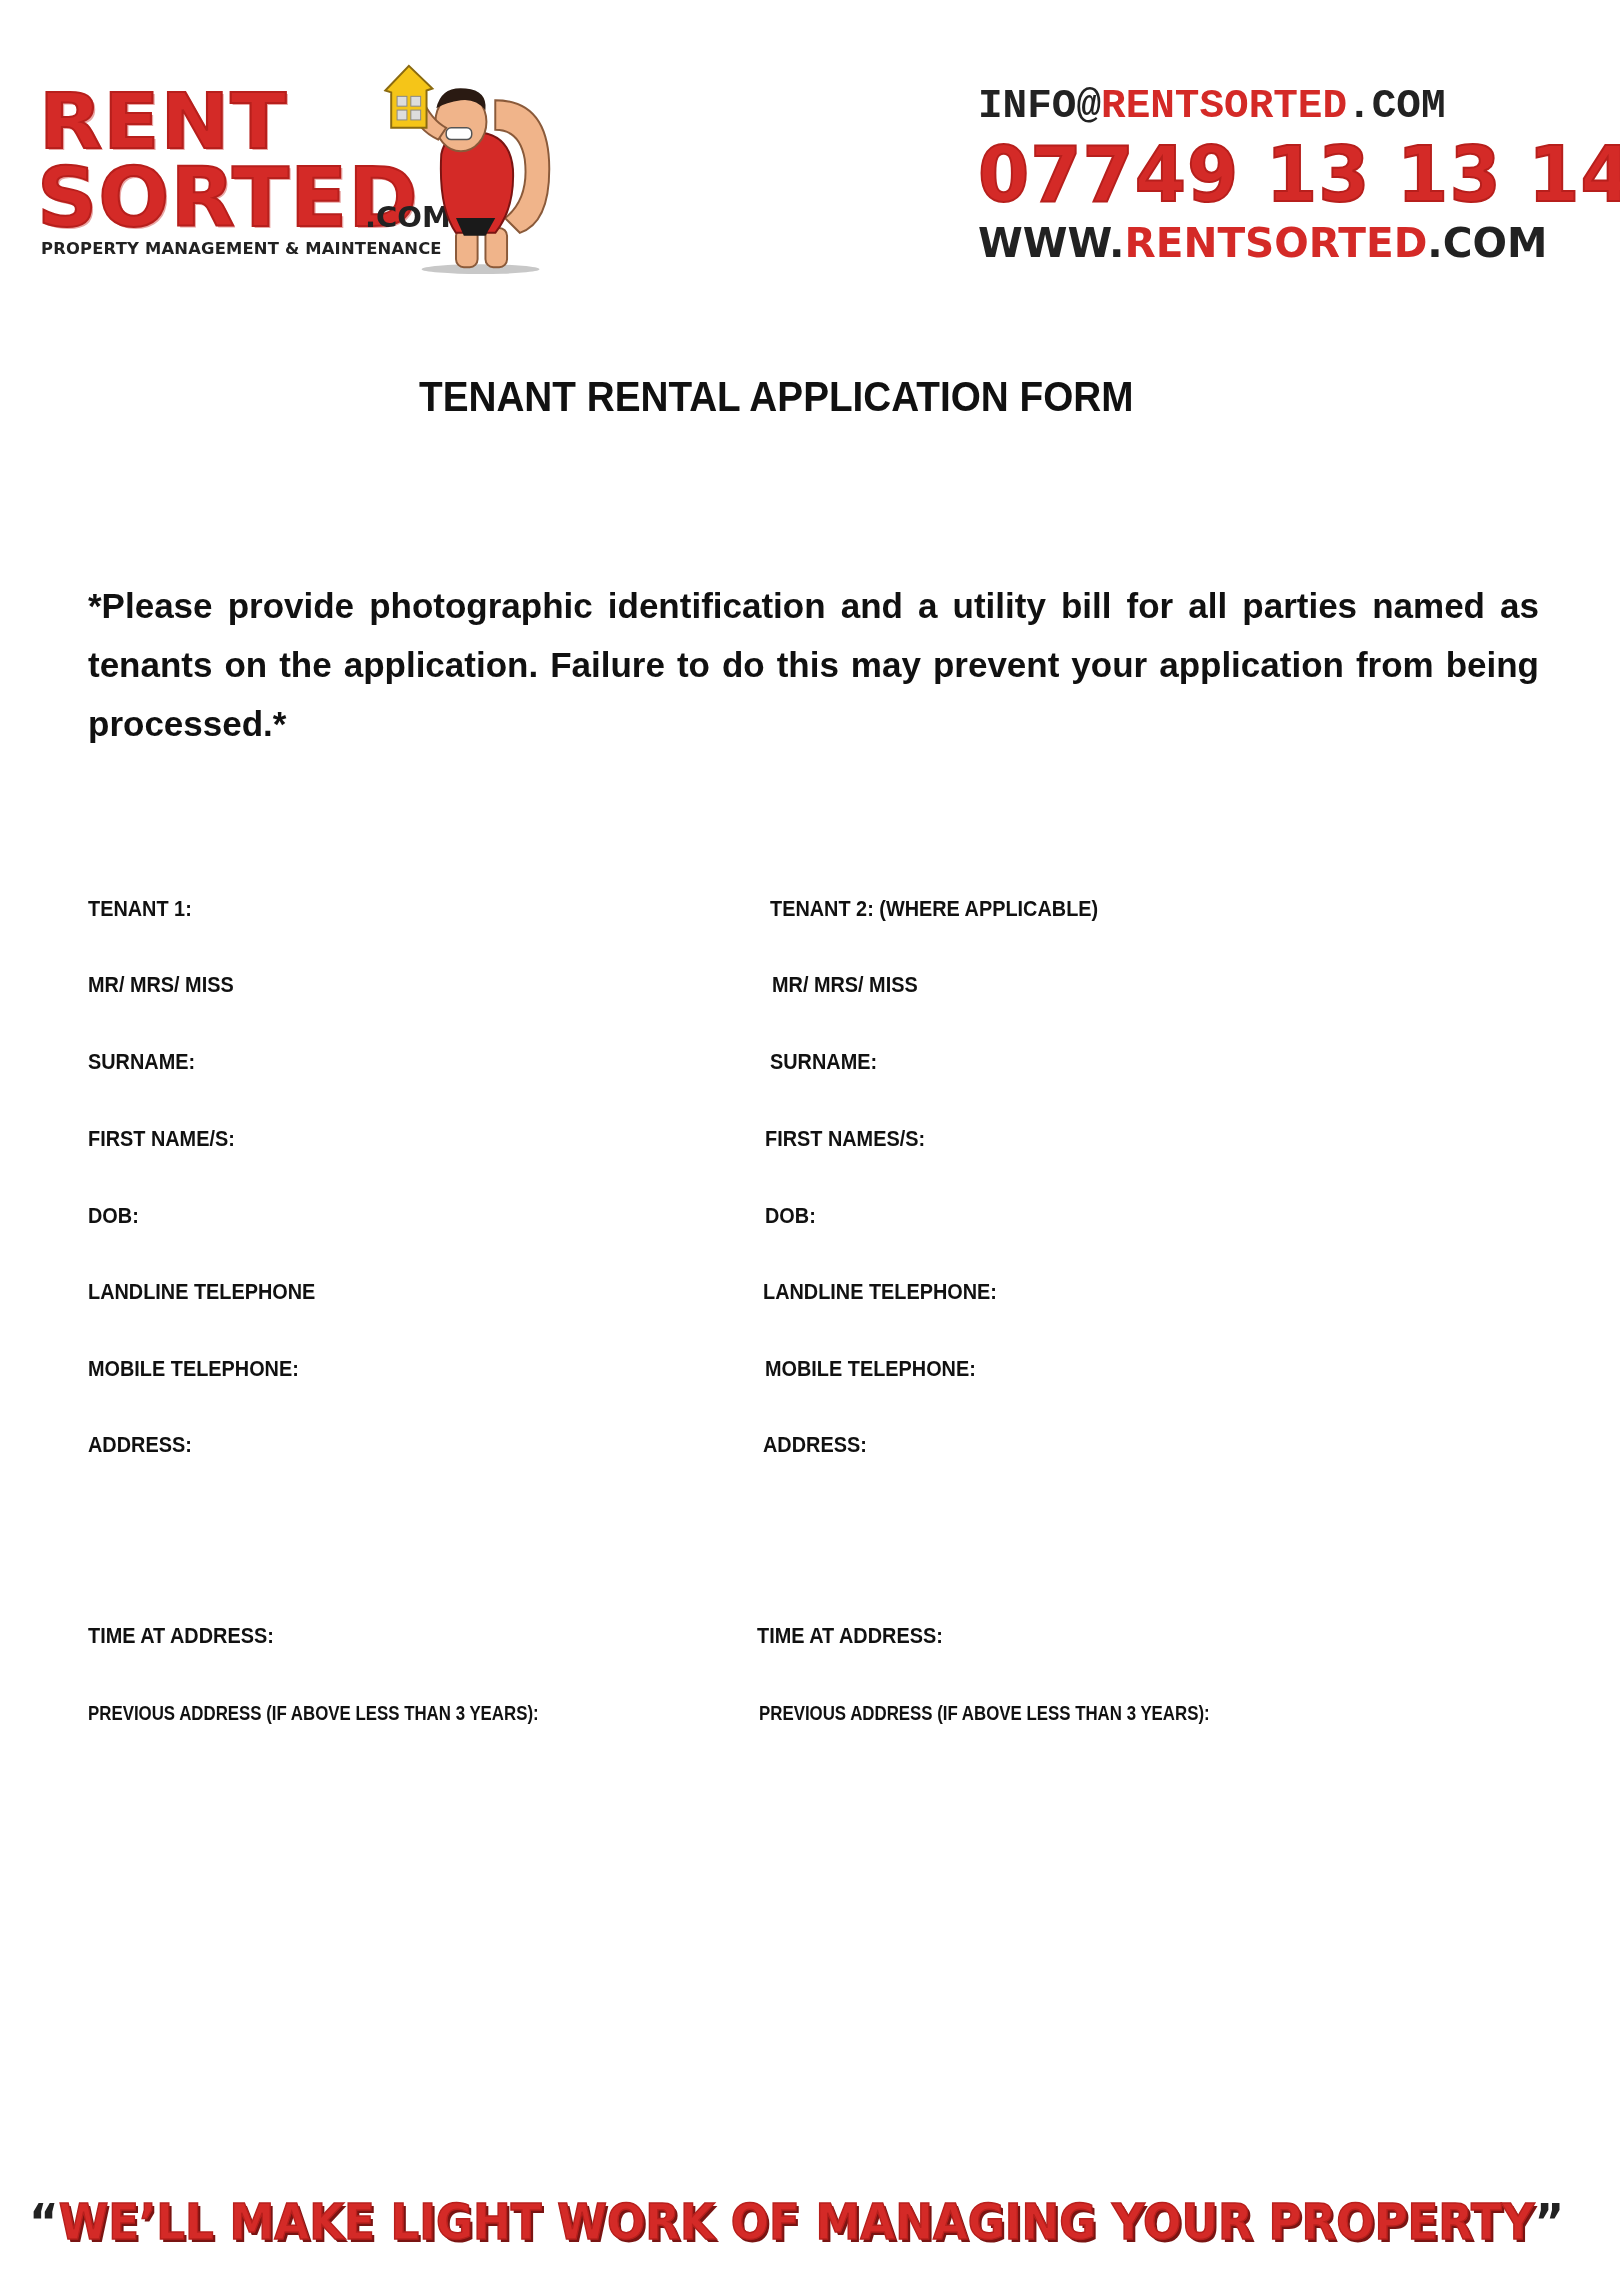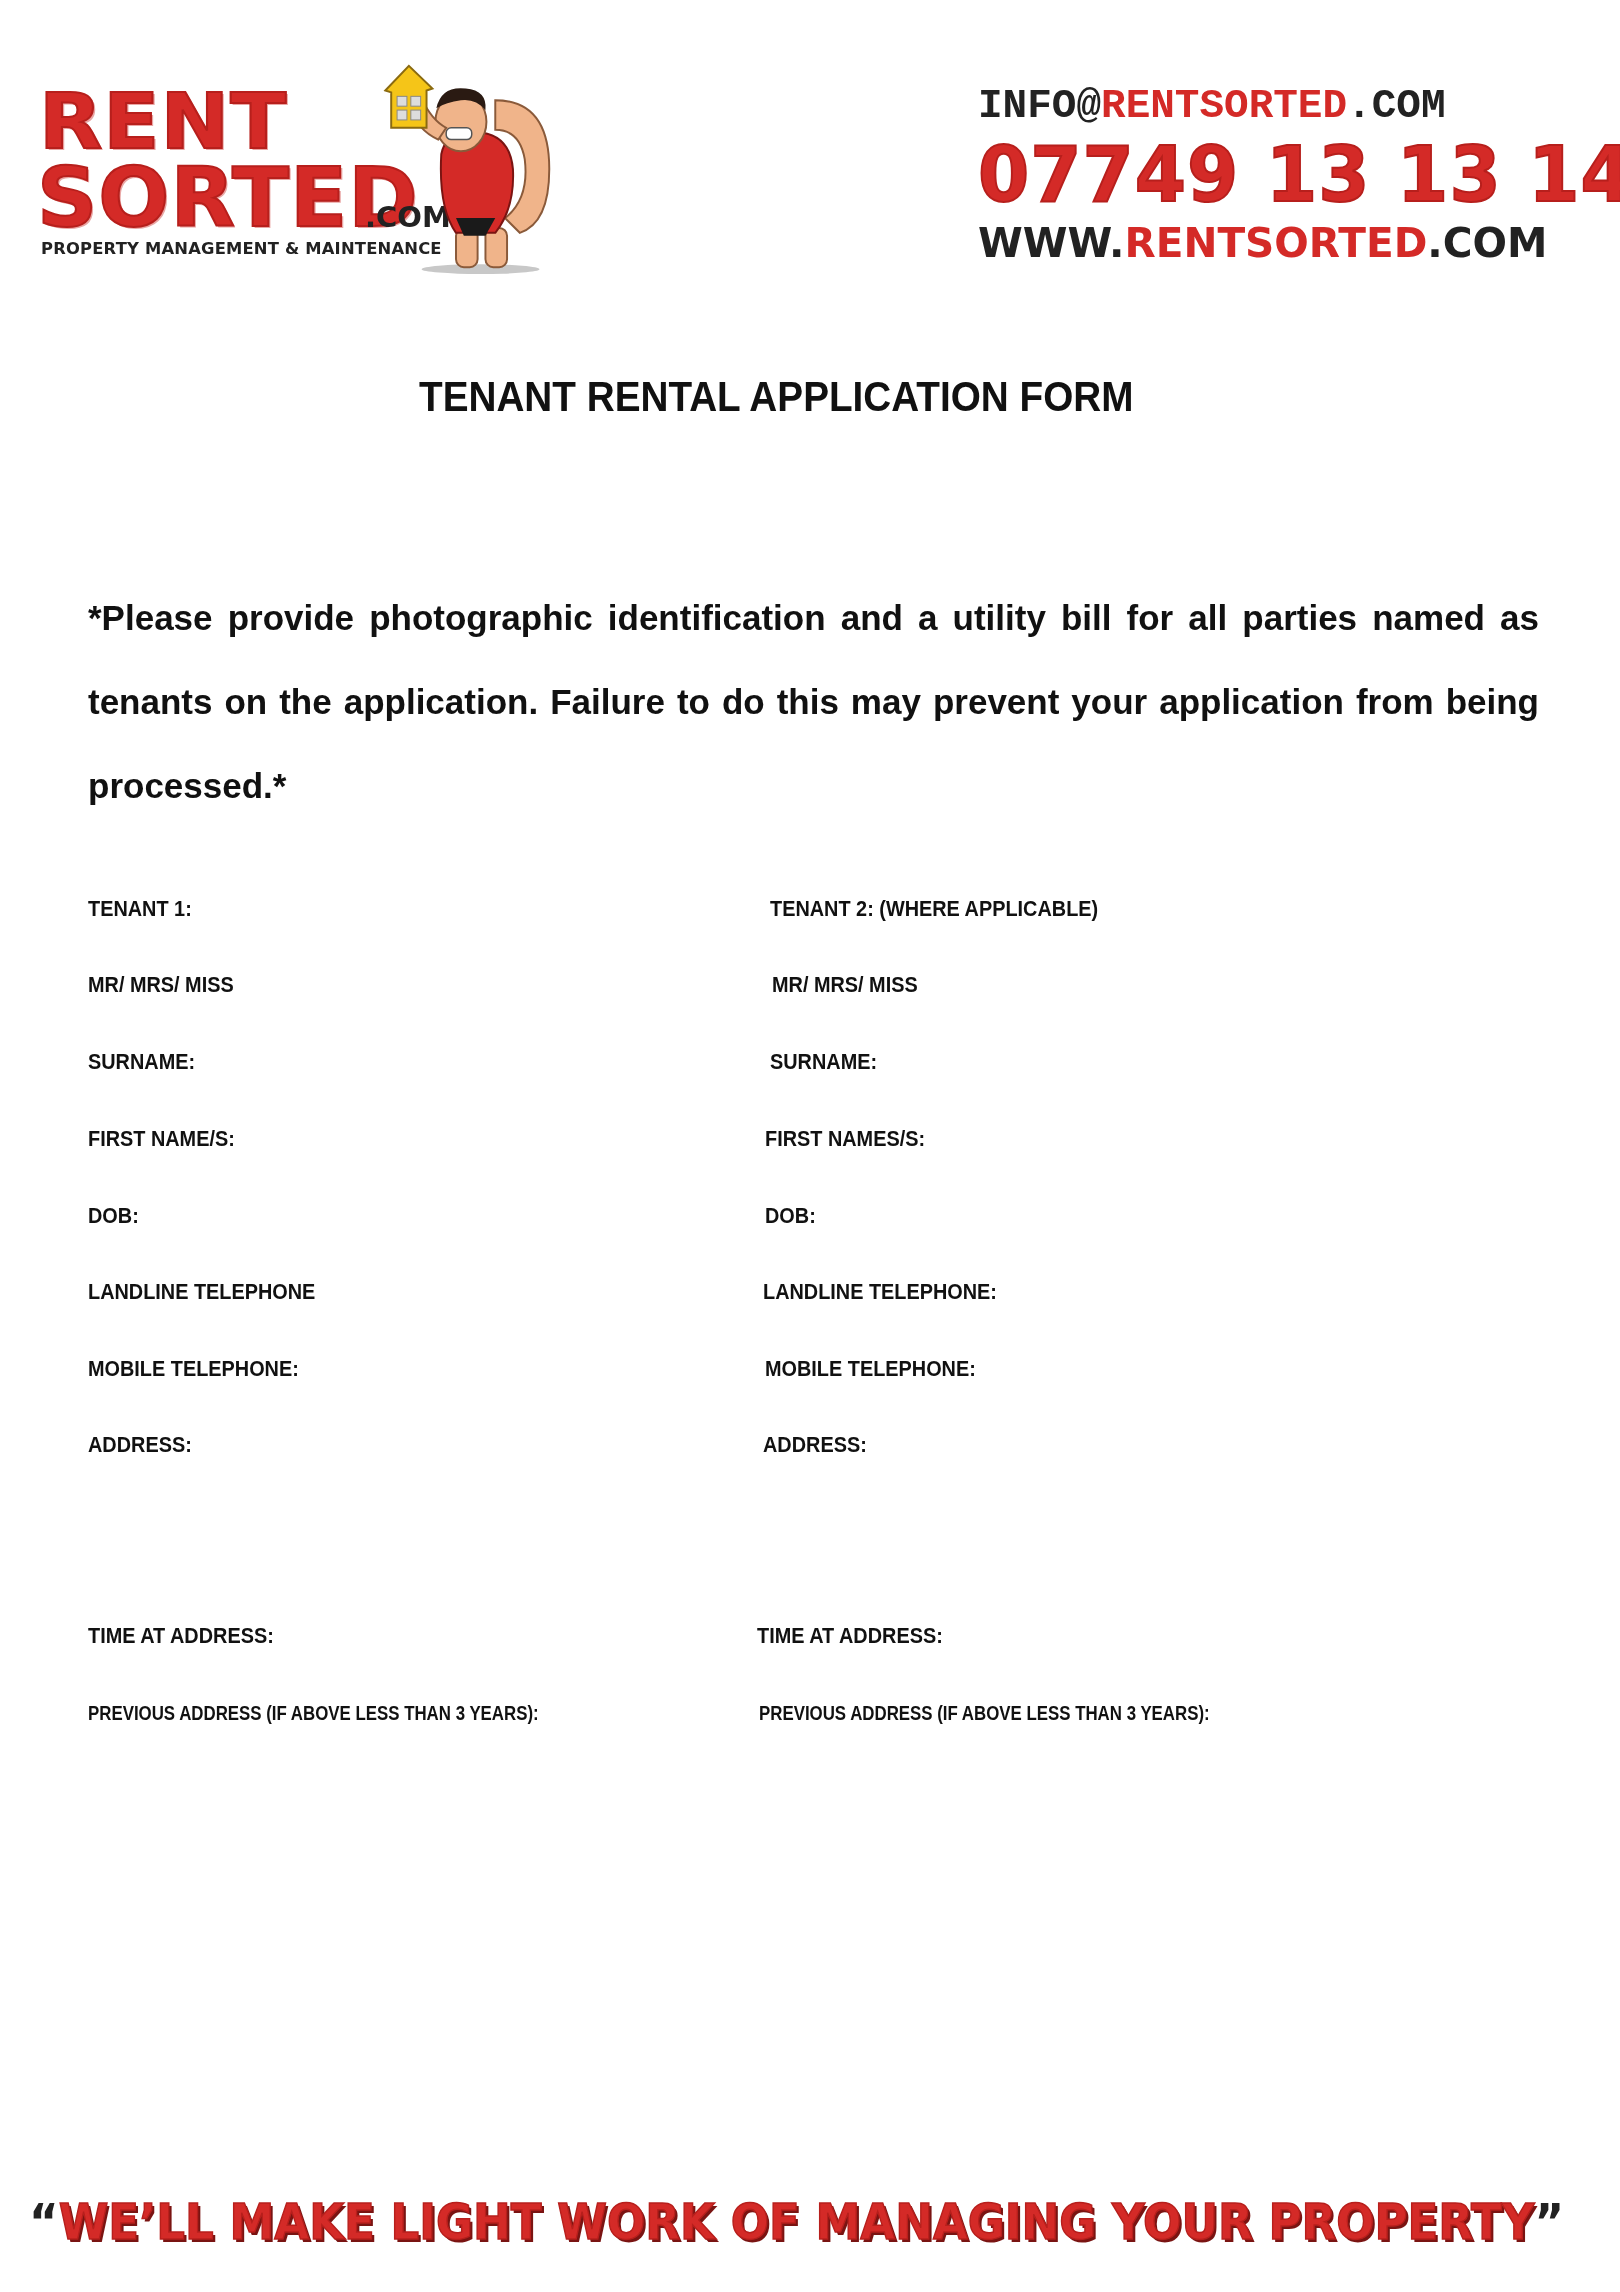--- a/index.html
+++ b/index.html
@@ -19,21 +19,21 @@
     .contact .black { color: #222; }
     .contact .red { color: #d42a27; }
     .c-email { left: 978px; top: 86px; font-size: 41px; transform: scaleX(1.0); transform-origin: left; font-family: Liberation Mono, monospace; }
     .c-phone { left: 978px; top: 137px; font-size: 76px; color: #d42a27; letter-spacing: 1px; transform: scaleX(0.97); transform-origin: left; -webkit-text-stroke: 2px #b71f1c; }
     .c-web { left: 978px; top: 223px; font-size: 41px; transform: scaleX(0.99); transform-origin: left; }
 
     
     .title { left: 0; width: 1725px; top: 372px; text-align: center; font-size: 43px; font-weight: bold; transform: scaleX(0.9); transform-origin: left; }
 
     
-    .notice { left: 88px; width: 1451px; top: 576px; font-size: 35px; font-weight: bold; line-height: 84px; text-align: justify; text-align-last: left; }
+    .notice { left: 88px; width: 1451px; top: 576px; font-size: 35px; font-weight: bold; line-height: 59px; text-align: justify; text-align-last: left; }
 
     
     .label { font-size: 21.6px; font-weight: bold; white-space: nowrap; transform: scaleX(0.92); transform-origin: left; }
     .label.small { font-size: 19.6px; transform: scaleX(0.86); }
 
     
     .slogan { left: 29px; top: 2194px; width: 1568px; white-space: nowrap; font-family: "DejaVu Sans", sans-serif; font-weight: 900; font-size: 49px; color: #d42a27; -webkit-text-stroke: 1.5px #b71f1c; text-shadow: 2.9px 2.9px 0 #7a1412; transform: scaleX(0.92); transform-origin: left; }
     .slogan .quote { color: #222; -webkit-text-stroke: 0; text-shadow: none; }
   </style>
 </head>

